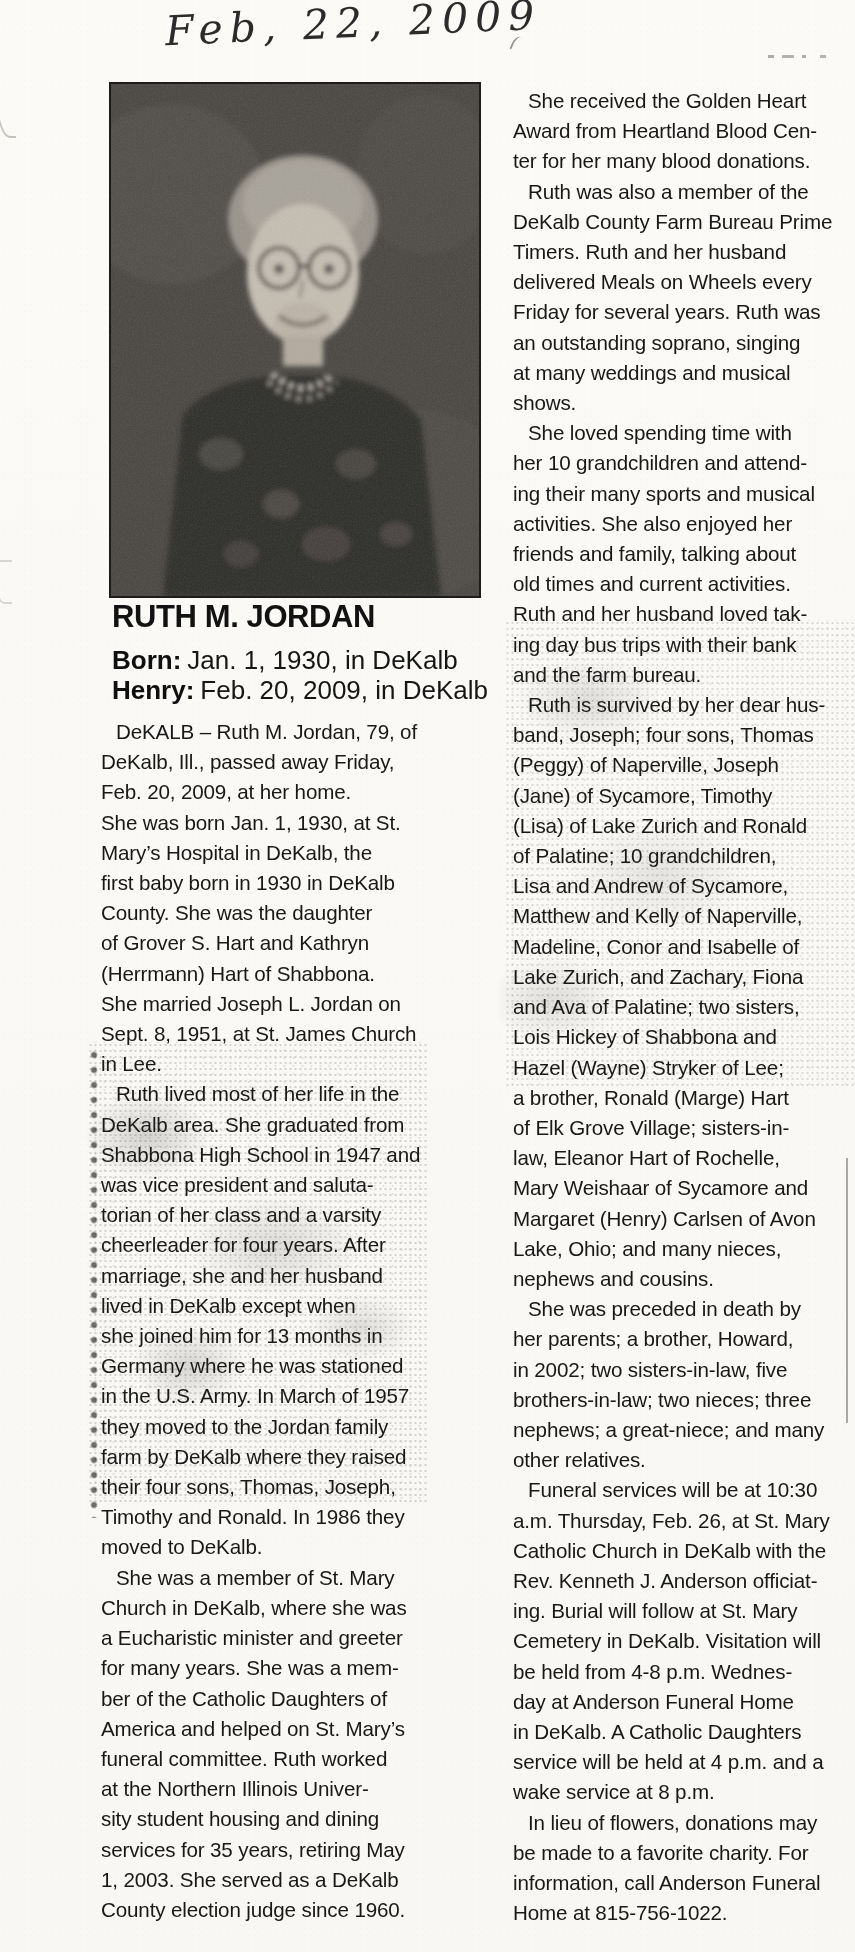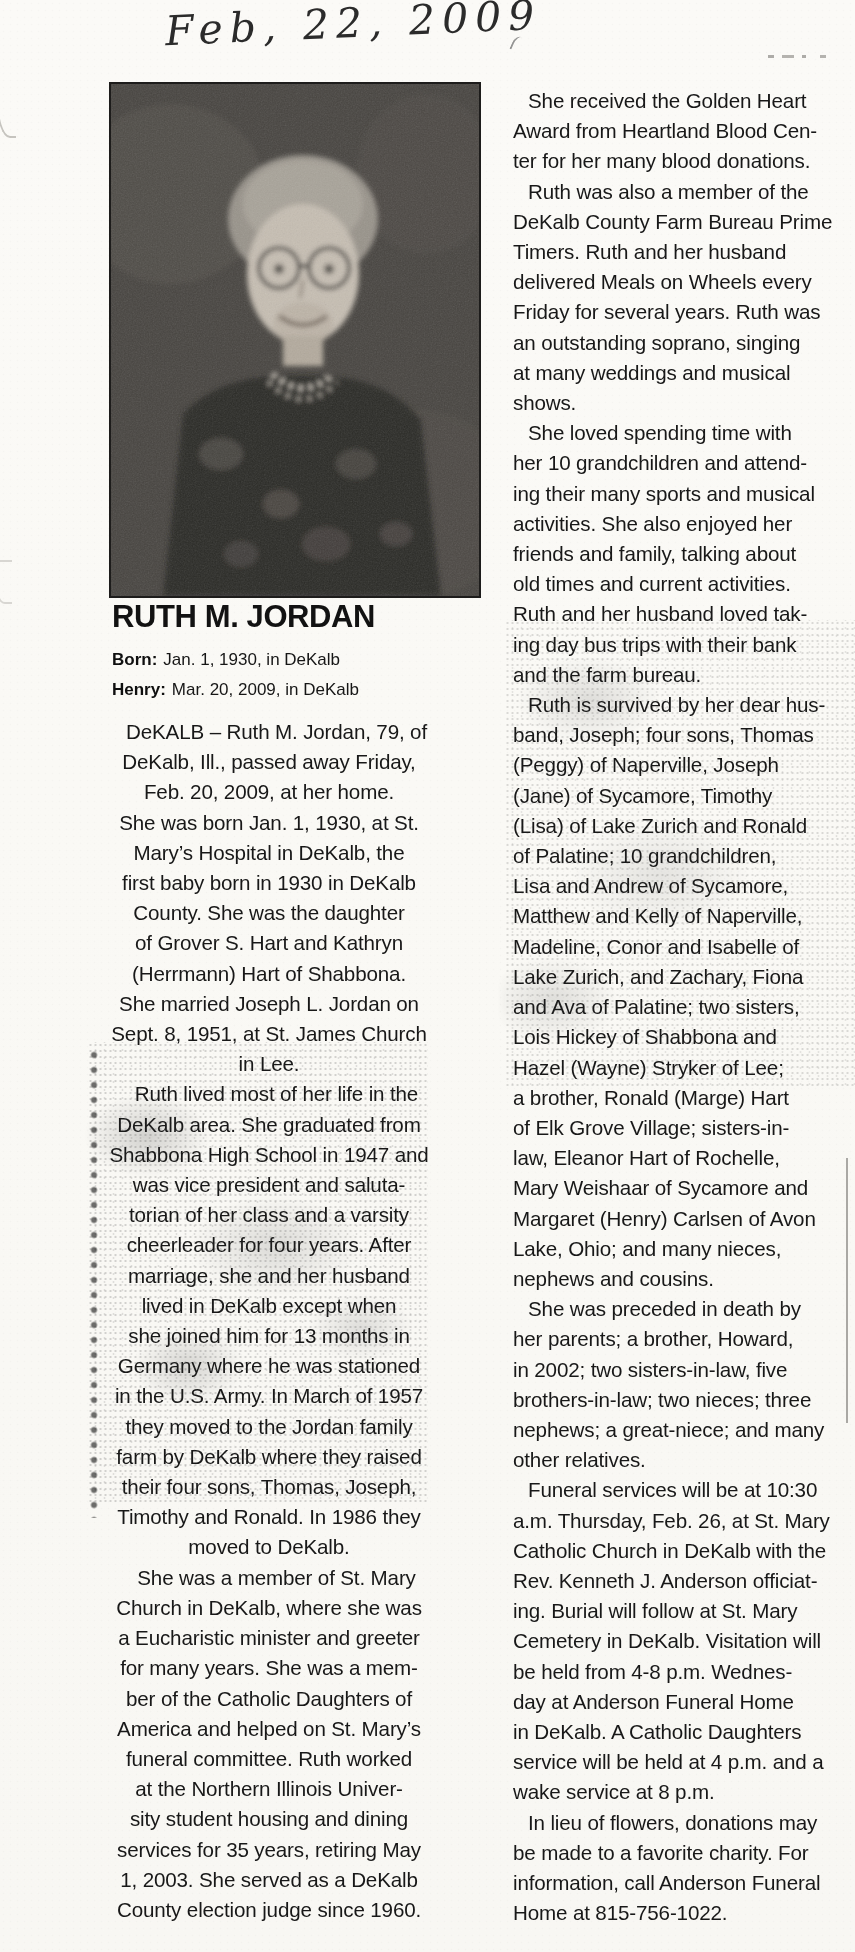--- a/index.html
+++ b/index.html
@@ -41,37 +41,37 @@
   .photo svg{display:block;}
   .headline{
     position:absolute;left:112px;top:599px;
     font-size:31px;font-weight:700;letter-spacing:-.4px;
     color:#121212;
     transform:scaleY(1.04);
     white-space:nowrap;
   }
   .vitals{
     position:absolute;left:112px;top:645px;
-    font-size:17px;line-height:30px;color:#161616;
+    font-size:26px;line-height:30px;color:#161616;
     white-space:nowrap;
   }
   .vitals b{font-weight:700;color:#0f0f0f;}
   .vitals .v{margin-left:6px;}
   .col{
     position:absolute;
     font-size:20.6px;line-height:30.2px;
     letter-spacing:-.15px;
     color:#181818;
   }
   .col p{
     margin:0;
     white-space:pre-line;
     text-indent:15px;
   }
-  .col-left{left:101px;top:717px;width:336px;text-align:center;}
+  .col-left{left:101px;top:717px;width:336px;}
   .col-right{left:513px;top:86px;width:346px;}
   
   .specks{
     position:absolute;
     background-image:
       radial-gradient(circle, rgba(35,35,35,.55) .7px, transparent 1.5px),
       radial-gradient(circle, rgba(70,70,70,.45) .6px, transparent 1.3px);
     background-size:5px 6px, 9px 8px;
     background-position:0 0, 3px 4px;
     filter:blur(.4px);
@@ -191,21 +191,21 @@
         <path d="M158 298 Q192 332 226 298" stroke="#cfc8bc" stroke-width="5" stroke-dasharray="3 8" fill="none" opacity="0.8"></path>
       </g>
       <rect width="368" height="512" filter="url(#grain)" opacity="0.16"></rect>
     </svg>
   </div>
 
   <div class="headline">RUTH M. JORDAN</div>
 
   <div class="vitals">
     <div><b>Born:</b><span class="v">Jan. 1, 1930, in DeKalb</span></div>
-    <div><b>Henry:</b><span class="v">Mar. 20, 2009, in DeKalb</span></div>
+    <div><b>Henry:</b><span class="v">Feb. 20, 2009, in DeKalb</span></div>
   </div>
 
   <div class="col col-left">
     <p>DeKALB – Ruth M. Jordan, 79, of
 DeKalb, Ill., passed away Friday,
 Feb. 20, 2009, at her home.
 She was born Jan. 1, 1930, at St.
 Mary’s Hospital in DeKalb, the
 first baby born in 1930 in DeKalb
 County. She was the daughter

